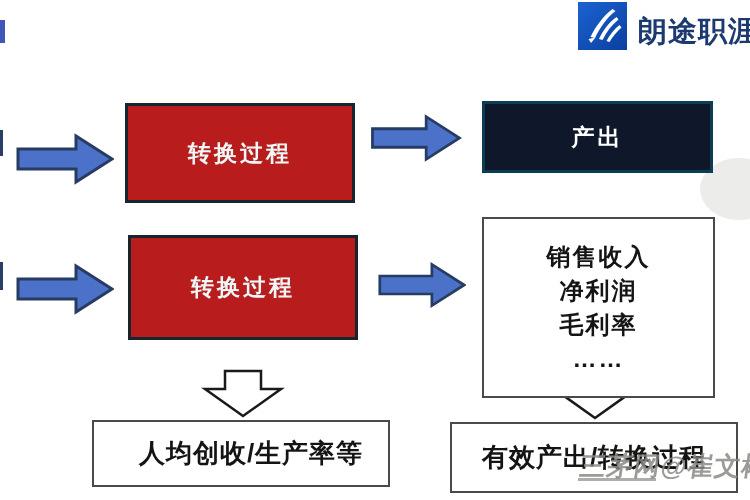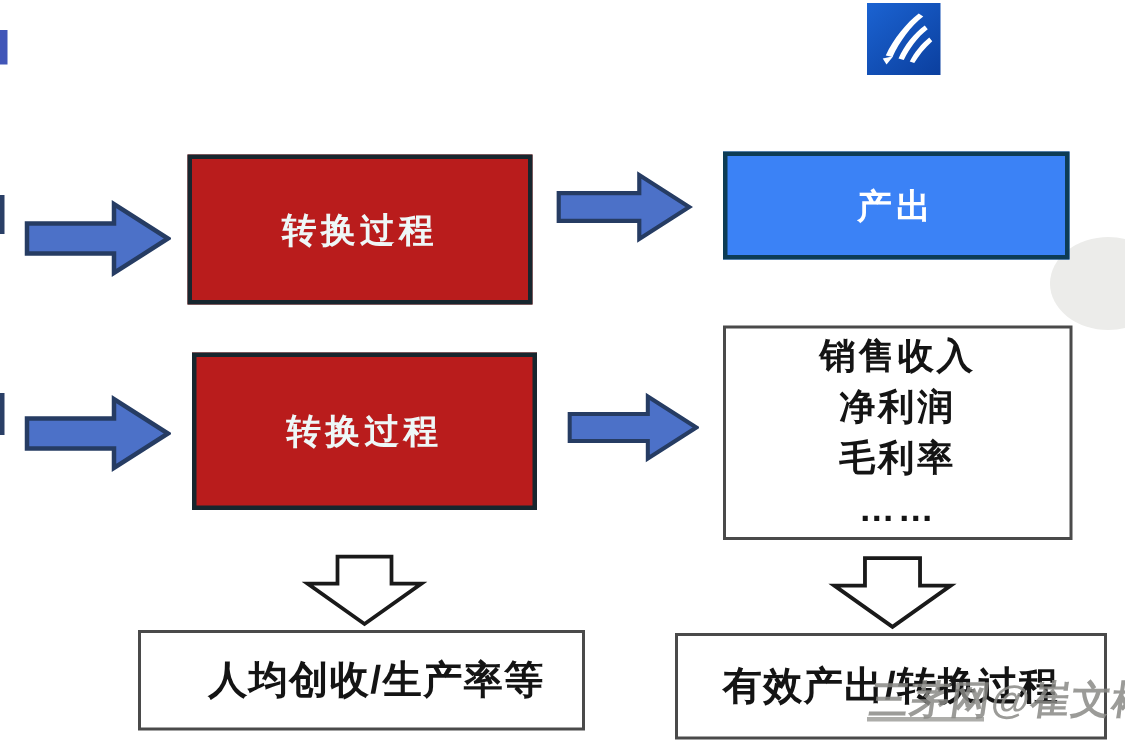--- a/index.html
+++ b/index.html
@@ -38,21 +38,21 @@
   
   .flow-arrow svg{display:block;width:100%;height:100%;}
 
   
   .box{display:flex;align-items:center;justify-content:center;text-align:center;box-sizing:border-box;}
   .process-box{
     background:#b91c1c;border:3px solid #17262e;
     color:#eef7f7;font-size:23px;font-weight:bold;letter-spacing:3px;
   }
   .output-box{
-    background:#3b82f6;border:3px solid #0d3c55;
+    background:#0f172a;border:3px solid #0d3c55;
     color:#ffffff;font-size:23px;font-weight:bold;letter-spacing:3px;
   }
   .metrics-box{
     background:#ffffff;border:2px solid #4a4a4a;
     color:#141414;font-size:24px;font-weight:bold;
     flex-direction:column;line-height:34px;letter-spacing:2px;
   }
   .result-box{
     background:#ffffff;border:2px solid #4a4a4a;
     color:#141414;font-size:26px;font-weight:bold;letter-spacing:1px;
@@ -82,20 +82,21 @@
   <div class="abs logo-square">
     <span>
       <svg viewBox="0 0 48 48" xmlns="http://www.w3.org/2000/svg">
         <path d="M34 7 C26 13 17 24 12 35 L16.5 36 C21 26 29 15 37 9 Z" fill="#ffffff"></path>
         <path d="M38 15 C31 20 24.5 28 20.5 37 L24 38 C28 30 33 23 40 17.5 Z" fill="#ffffff"></path>
         <path d="M41 23 C36 27 31 33 28 39 L31 40 C34 35 38 30 43 25.5 Z" fill="#ffffff"></path>
         <path d="M10 37 L17 35.5 L12.5 41 Z" fill="#ffffff"></path>
       </svg>
     </span>
   </div>
+  <div class="abs brand-text">朗途职涯</div>
 
   <div class="abs bg-blob"></div>
 
   <div class="abs edge-sliver" style="top:130px;height:26px;"></div>
   <div class="abs edge-sliver" style="top:262px;height:28px;"></div>
 
   <div class="abs flow-arrow" style="left:16px;top:132px;width:98px;height:54px;">
     <svg viewBox="0 0 98 54">
         <path d="M2 17 H60 V4 L96 27 L60 50 V37 H2 Z" fill="#4c71c8" stroke="#263c63" stroke-width="3"></path>
       </svg>
@@ -118,21 +119,21 @@
       </svg>
   </div>
   <div class="abs box process-box" style="left:128px;top:235px;width:230px;height:105px;">
     <span>转换过程</span>
   </div>
   <div class="abs flow-arrow" style="left:378px;top:259px;width:88px;height:52px;">
     <svg viewBox="0 0 98 54">
         <path d="M2 17 H60 V4 L96 27 L60 50 V37 H2 Z" fill="#4c71c8" stroke="#263c63" stroke-width="3"></path>
       </svg>
   </div>
-  <div class="abs box metrics-box" style="left:482px;top:217px;width:233px;height:143px;z-index:2;">
+  <div class="abs box metrics-box" style="left:482px;top:217px;width:233px;height:181px;z-index:2;">
     <div>销售收入</div>
     <div>净利润</div>
     <div>毛利率</div>
     <div>……</div>
   </div>
 
   <div class="abs down-arrow" style="left:201px;top:369px;width:84px;height:50px;">
     <svg viewBox="0 0 84 50">
         <path d="M24 2 H60 V20 H80 L42 47 L4 20 H24 Z" fill="#ffffff" stroke="#1a1a1a" stroke-width="2.5"></path>
       </svg>

